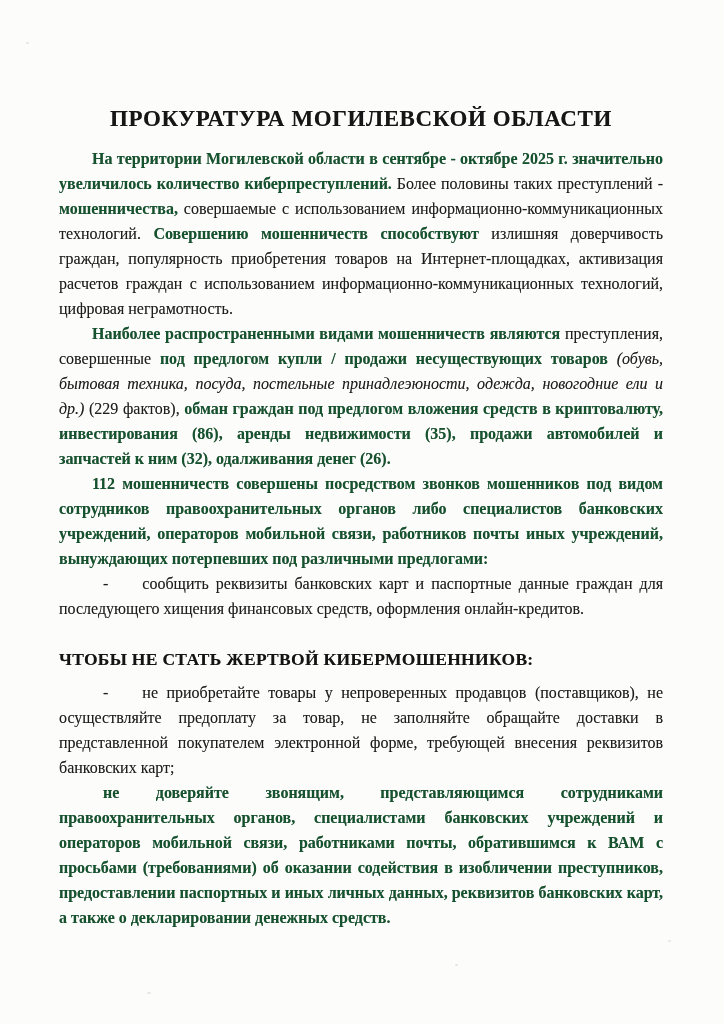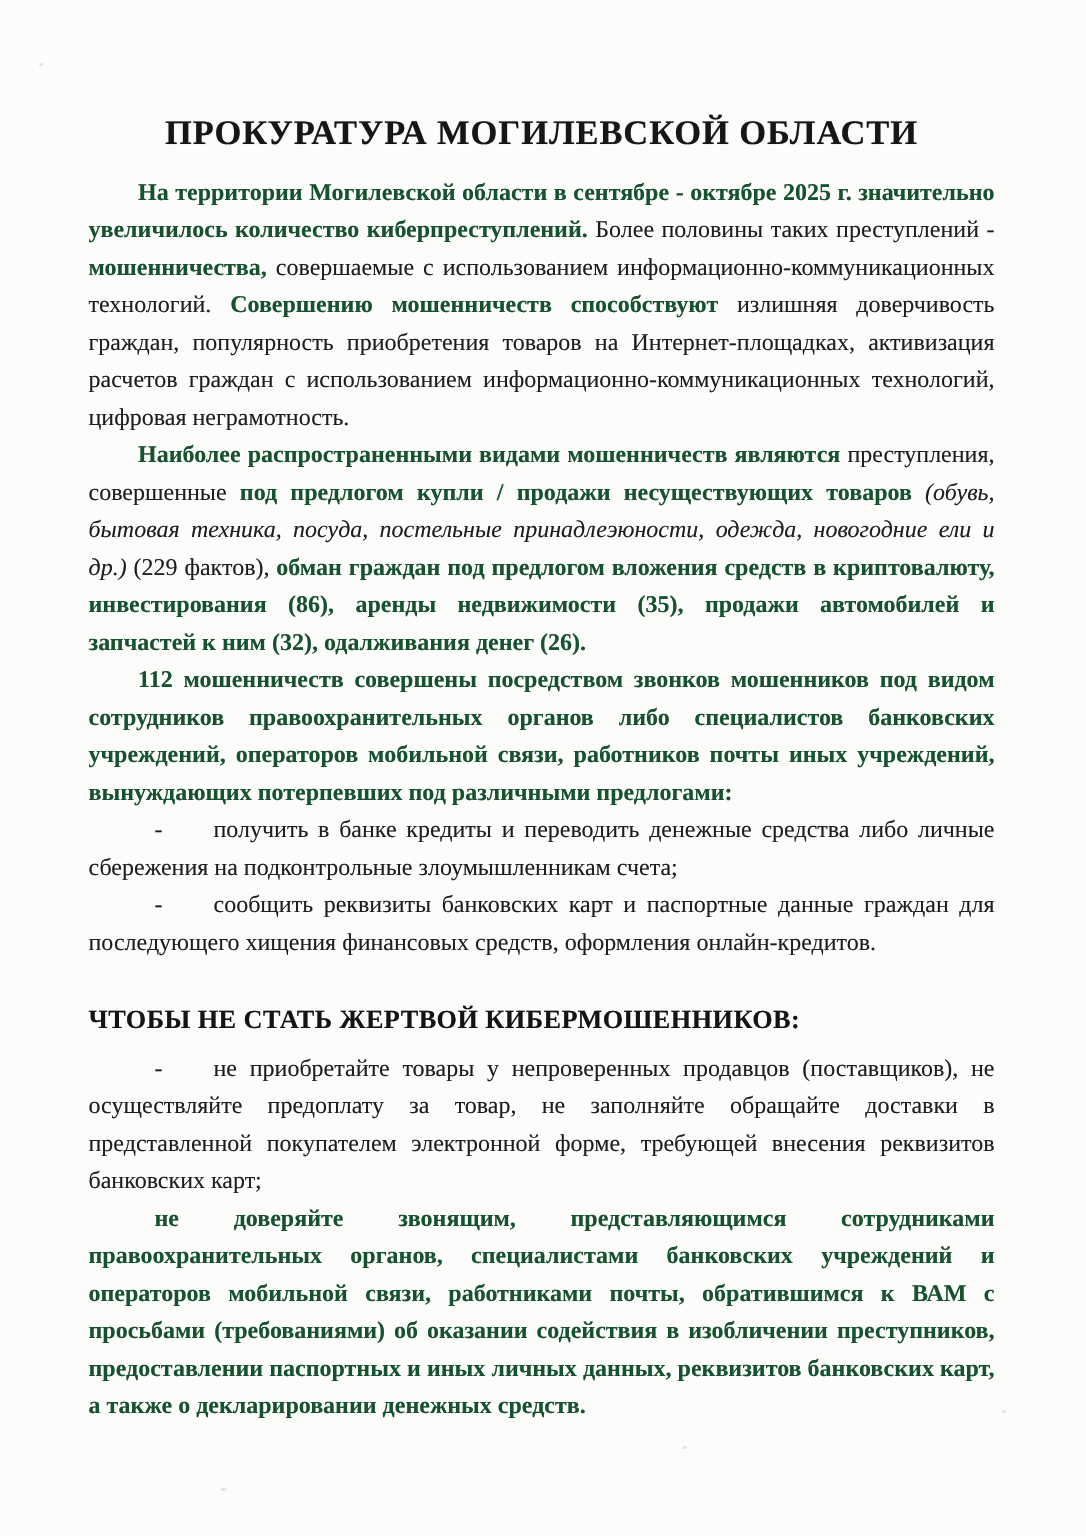--- a/index.html
+++ b/index.html
@@ -13,21 +13,21 @@
     height: 1024px;
     overflow: hidden;
     font-family: "Liberation Serif", "DejaVu Serif", serif;
     color: var(--ink);
   }
   .sheet {
     position: relative;
     width: 724px;
     height: 1024px;
     background: var(--paper);
-    padding: 73px 61px 0 59px;
+    padding: 103px 61px 0 59px;
   }
   .doc-title {
     text-align: center;
     font-size: 23px;
     line-height: 31px;
     font-weight: bold;
     letter-spacing: 0.6px;
     color: #161616;
     text-shadow: 0 0 0.5px rgba(20,20,20,0.55);
     margin-bottom: 12px;
@@ -80,21 +80,20 @@
   <h1 class="doc-title">
     <span class="title-line">ПРОКУРАТУРА МОГИЛЕВСКОЙ ОБЛАСТИ</span>
   </h1>
 
   <p class="body indent"><span class="b">На территории Могилевской области в сентябре - октябре 2025 г. значительно увеличилось количество киберпреступлений. </span><span class="r">Более половины таких преступлений - </span><span class="b">мошенничества, </span><span class="r">совершаемые с использованием информационно-коммуникационных технологий. </span><span class="b">Совершению мошенничеств способствуют </span><span class="r">излишняя доверчивость граждан, популярность приобретения товаров на Интернет-площадках, активизация расчетов граждан с использованием информационно-коммуникационных технологий, цифровая неграмотность.</span></p>
 
   <p class="body indent"><span class="b">Наиболее распространенными видами мошенничеств являются </span><span class="r">преступления, совершенные </span><span class="b">под предлогом купли / продажи несуществующих товаров </span><span class="i r">(обувь, бытовая техника, посуда, постельные принадлеэюности, одежда, новогодние ели и др.) </span><span class="r">(229 фактов), </span><span class="b">обман граждан под предлогом вложения средств в криптовалюту, инвестирования (86), аренды недвижимости (35), продажи автомобилей и запчастей к ним (32), одалживания денег (26).</span></p>
 
   <p class="body indent"><span class="b">112 мошенничеств совершены посредством звонков мошенников под видом сотрудников правоохранительных органов либо специалистов банковских учреждений, операторов мобильной связи, работников почты иных учреждений, вынуждающих потерпевших под различными предлогами:</span></p>
 
-  <p class="body bullet"><span class="r">-</span><span class="tab"></span><span class="r">получить в банке кредиты и переводить денежные средства либо личные сбережения на подконтрольные злоумышленникам счета;</span></p>
 
   <p class="body bullet"><span class="r">-</span><span class="tab"></span><span class="r">сообщить реквизиты банковских карт и паспортные данные граждан для последующего хищения финансовых средств, оформления онлайн-кредитов.</span></p>
 
   <h2 class="section-heading">ЧТОБЫ НЕ СТАТЬ ЖЕРТВОЙ КИБЕРМОШЕННИКОВ:</h2>
 
   <p class="body bullet"><span class="r">-</span><span class="tab"></span><span class="r">не приобретайте товары у непроверенных продавцов (поставщиков), не осуществляйте предоплату за товар, не заполняйте обращайте доставки в представленной покупателем электронной форме, требующей внесения реквизитов банковских карт;</span></p>
 
 
   <p class="body bullet"><span class="b">не доверяйте звонящим, представляющимся сотрудниками правоохранительных органов, специалистами банковских учреждений и операторов мобильной связи, работниками почты, обратившимся к ВАМ с просьбами (требованиями) об оказании содействия в изобличении преступников, предоставлении паспортных и иных личных данных, реквизитов банковских карт, а также о декларировании денежных средств.</span></p>
 

